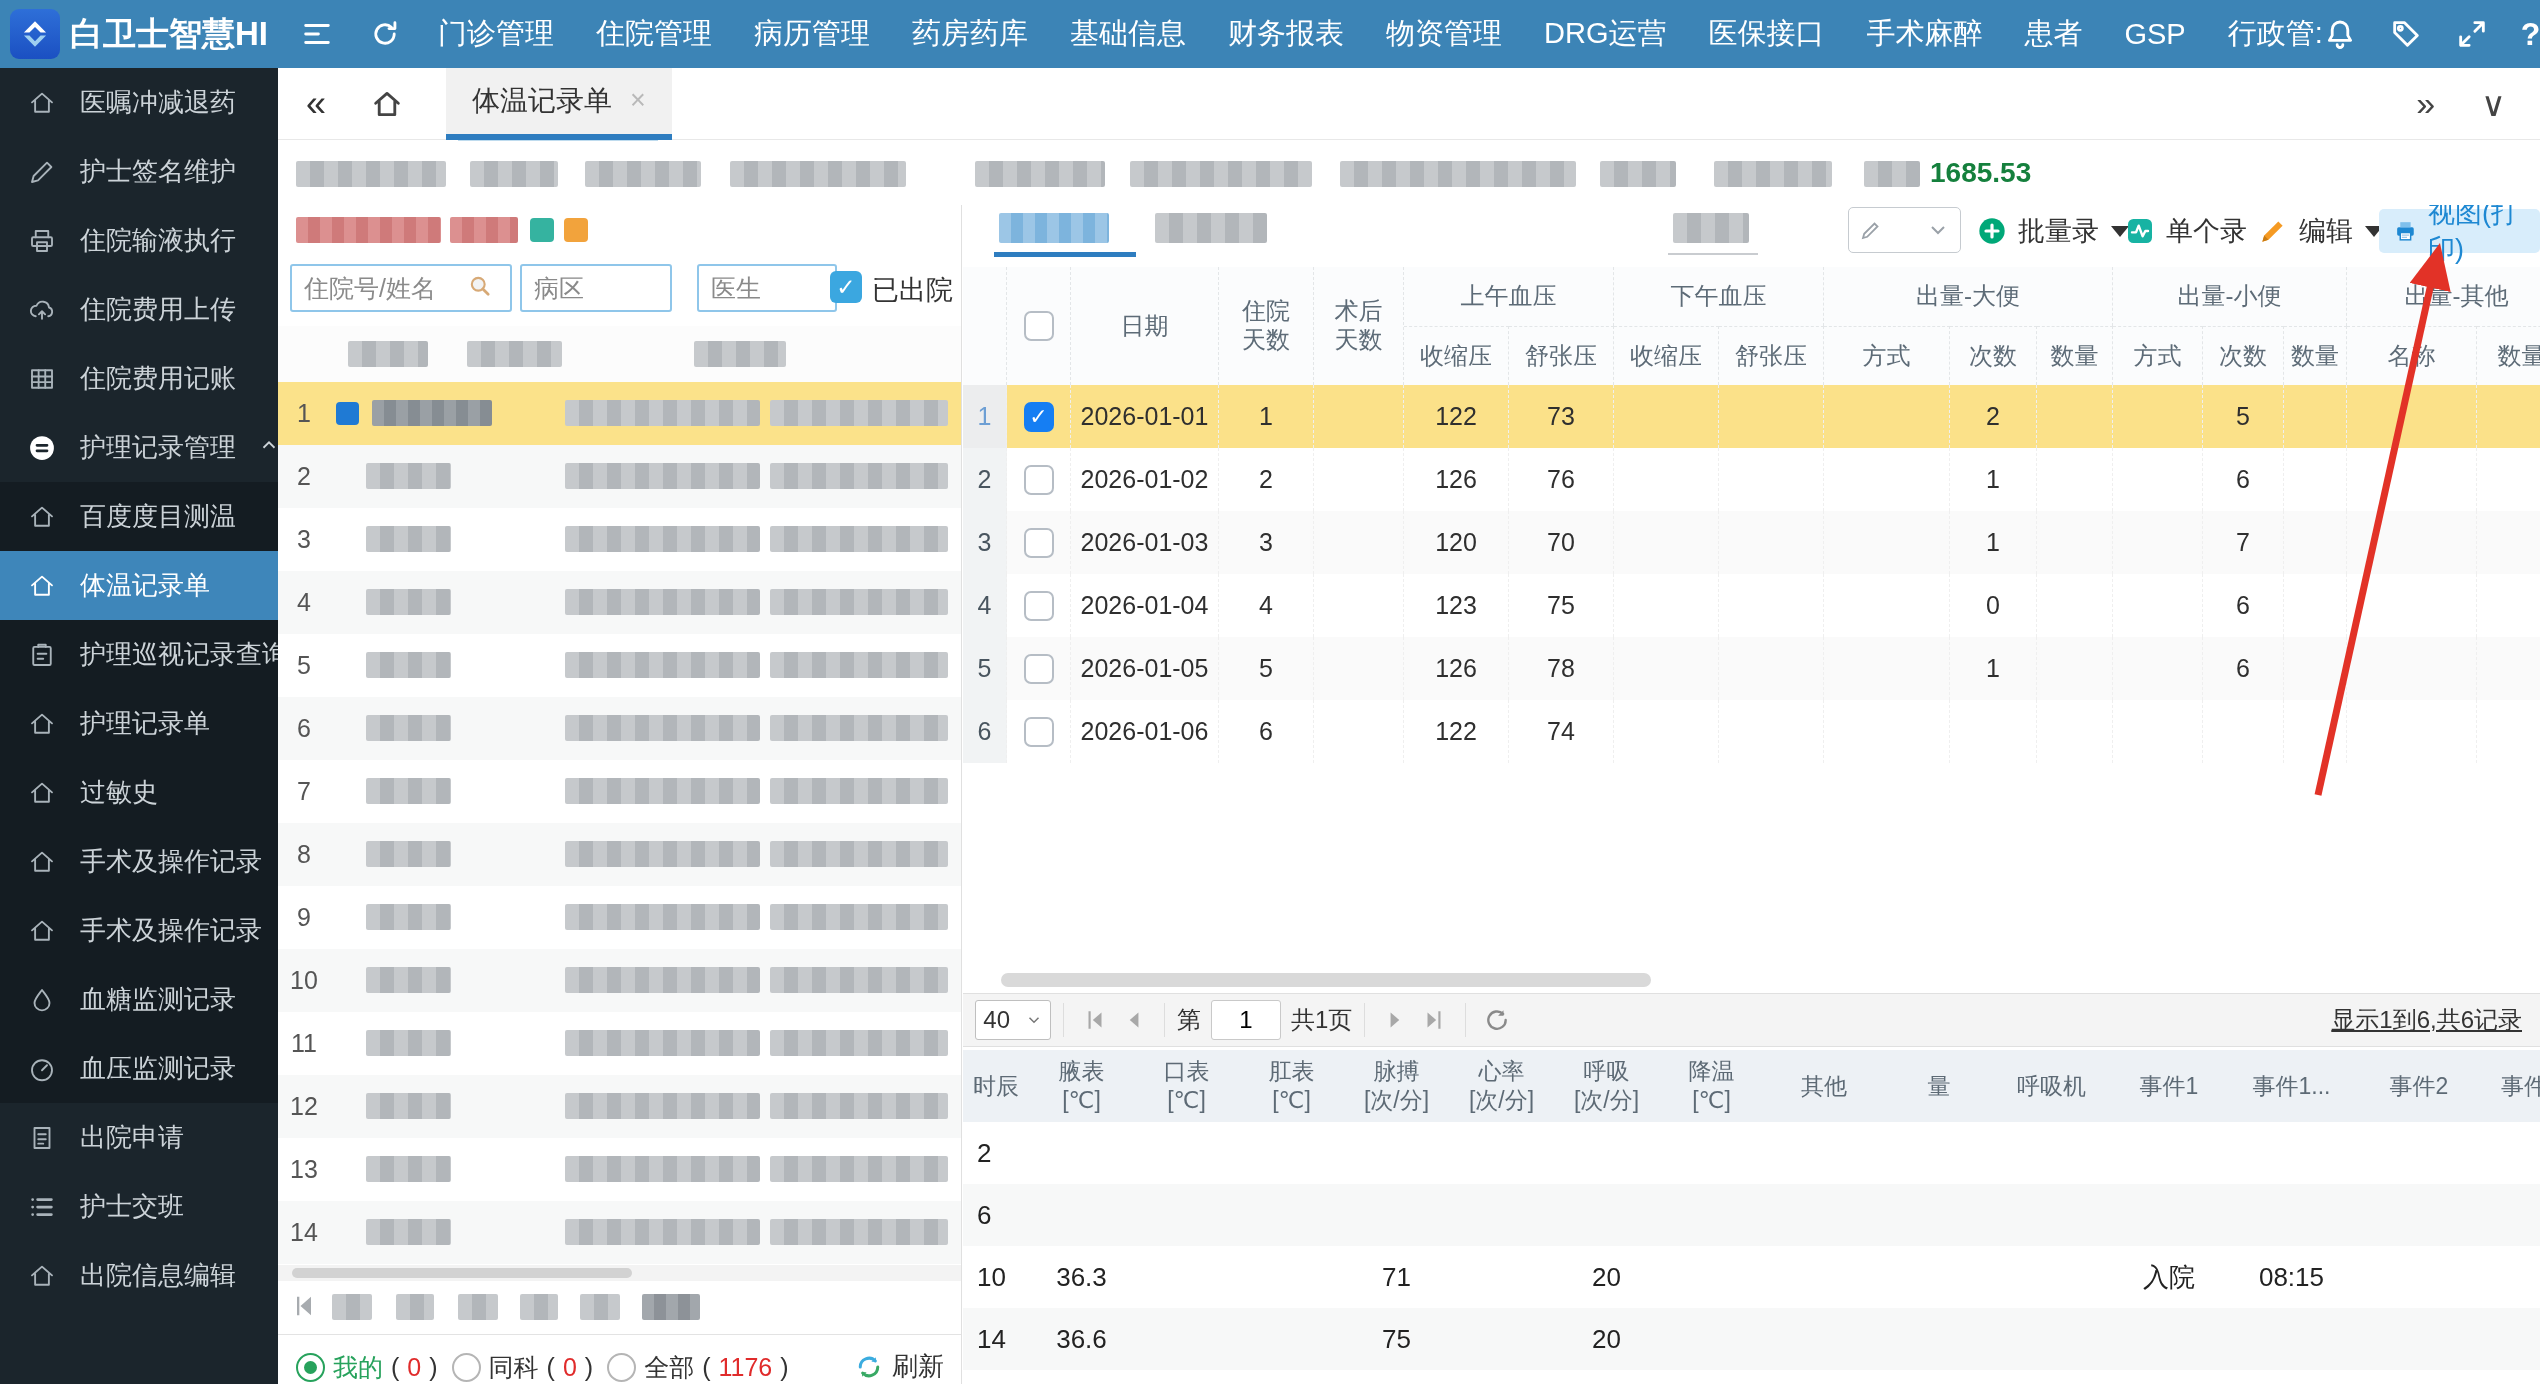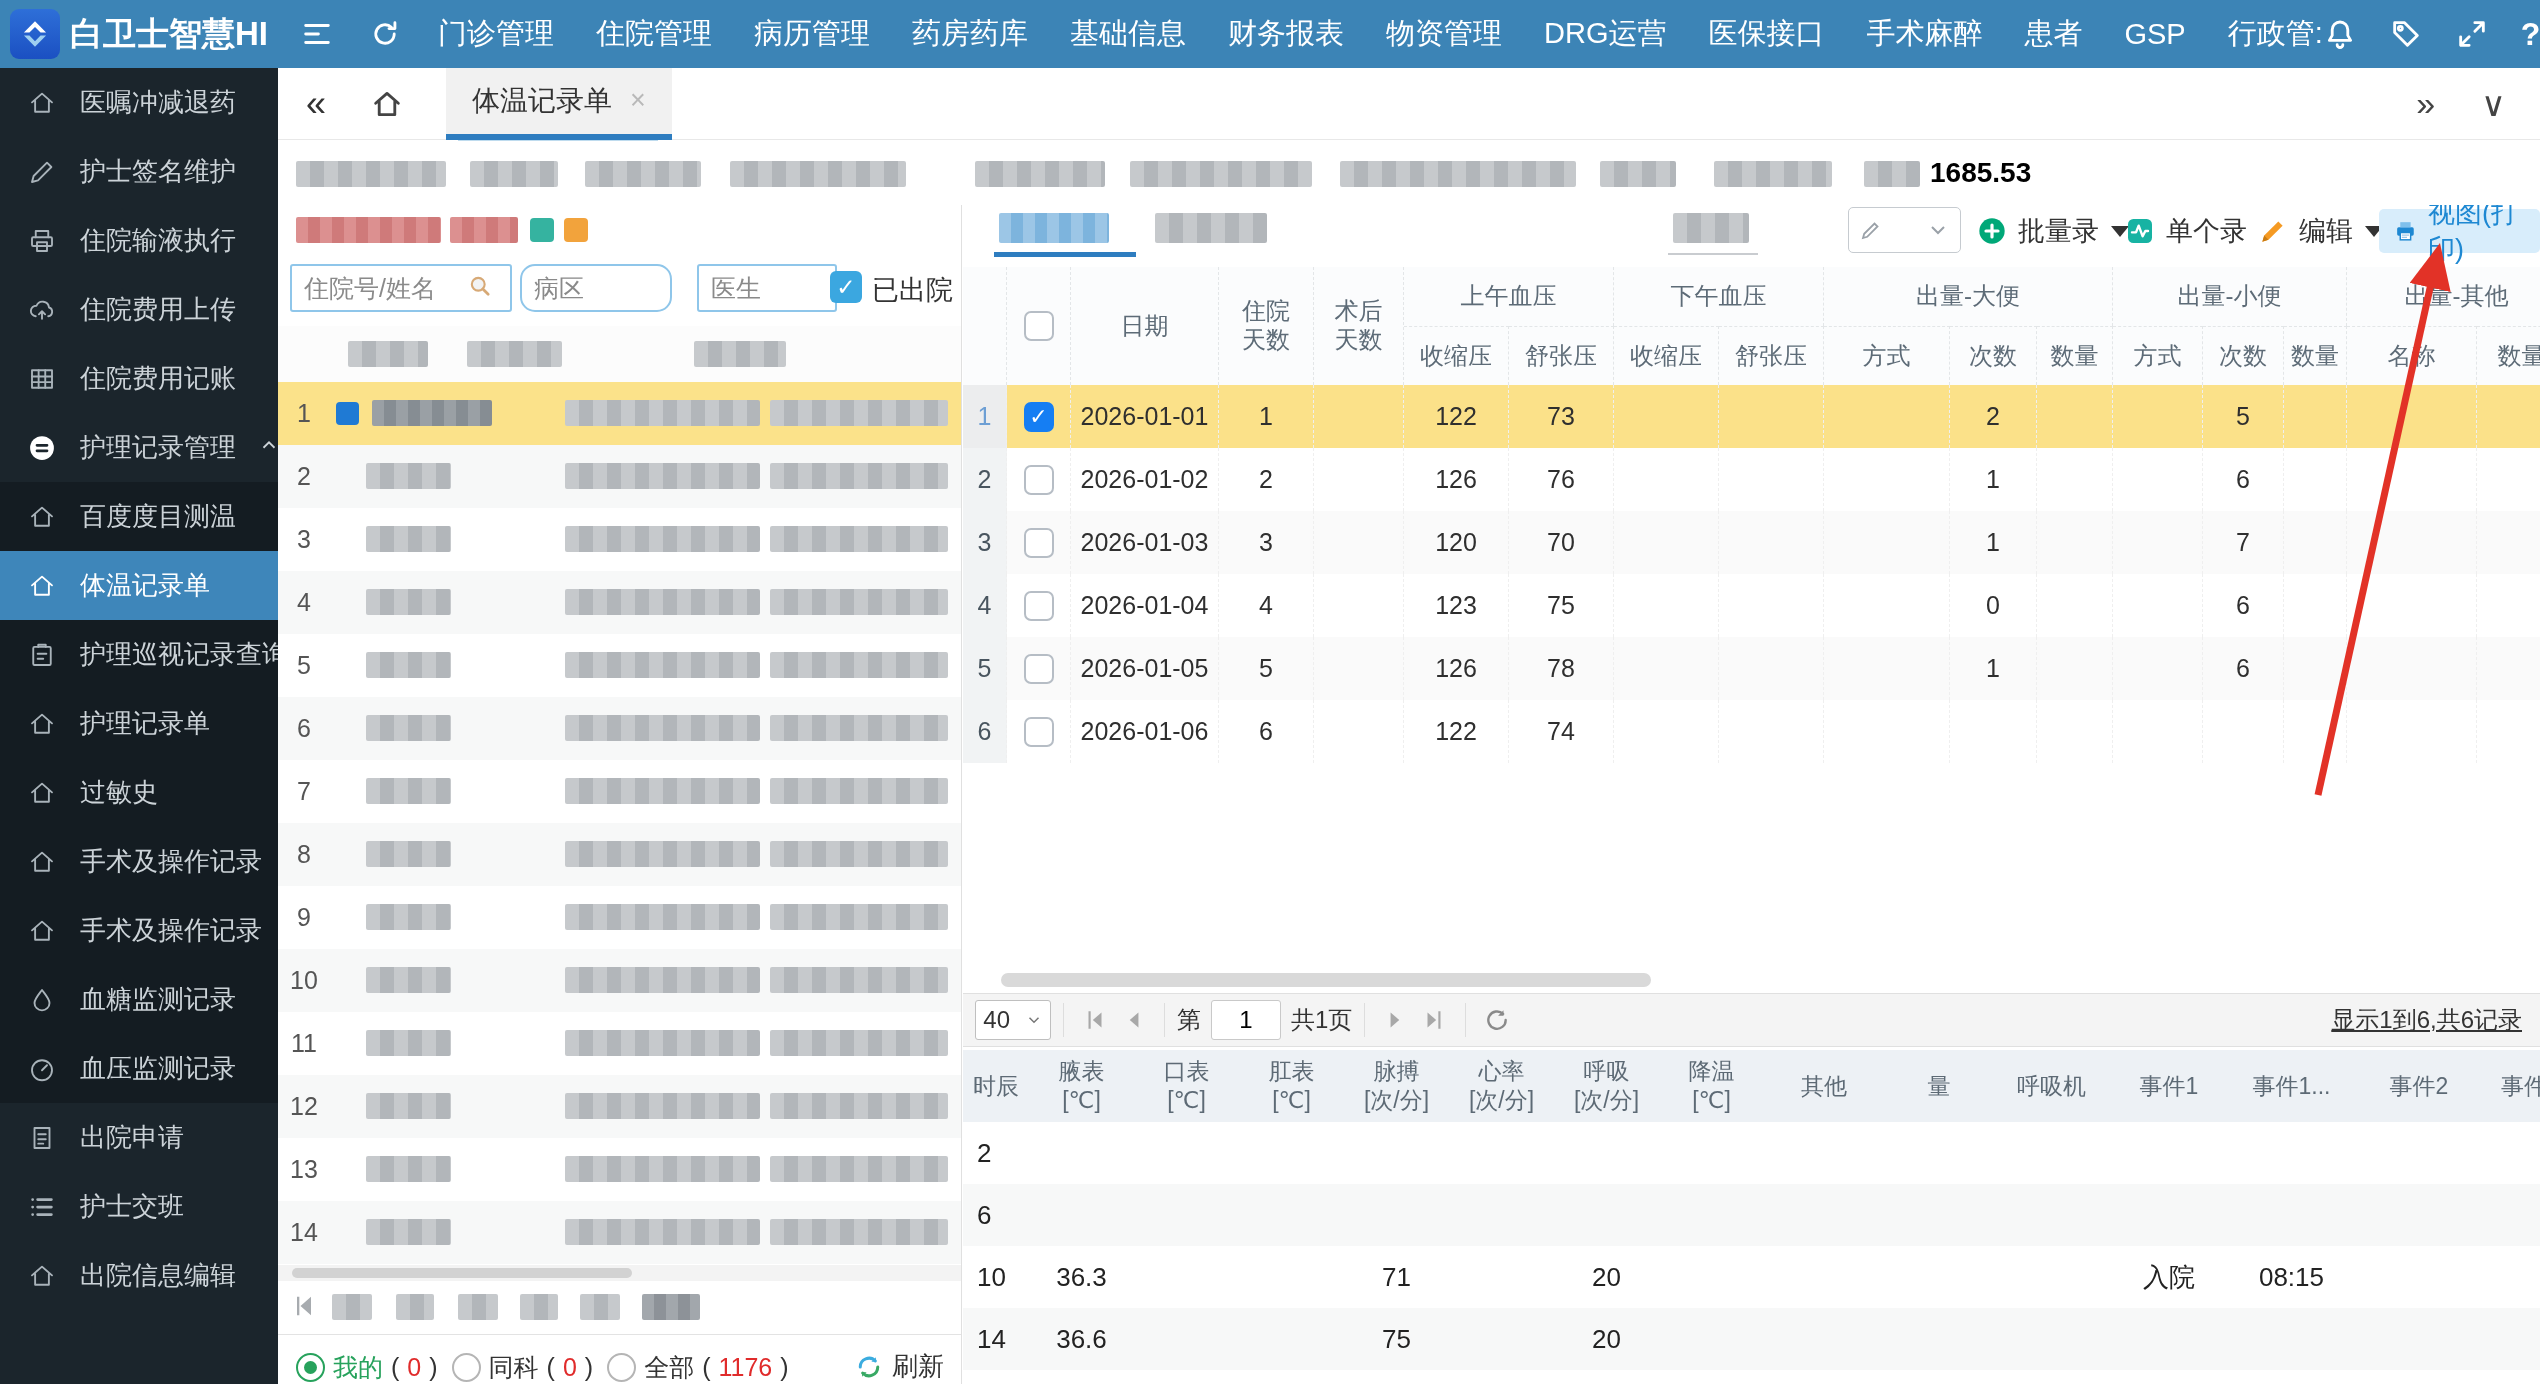--- a/index.html
+++ b/index.html
@@ -44,21 +44,21 @@
   .tabs-right .g1 { font-size:34px; cursor:pointer; }
   .tab-hint { position:absolute; left:180px; top:72px; width:200px; height:10px; background:#bedbee; }
 
   
   .blur { position:absolute; height:26px; border-radius:2px; background:repeating-linear-gradient(90deg,#c6c9cc 0 14px,#b2b6ba 14px 28px); }
   .blur.dk { background:repeating-linear-gradient(90deg,#a2a7ac 0 12px,#8d9298 12px 24px); }
   .blur.red { background:repeating-linear-gradient(90deg,#dc9090 0 12px,#cf7a7a 12px 24px); }
   .blur.bluet { background:repeating-linear-gradient(90deg,#9cc6e6 0 12px,#7db4dd 12px 24px); }
 
   .infobar { position:absolute; left:0; top:73px; width:2262px; height:64px; background:#fff; }
-  .info-amount { position:absolute; left:1652px; top:16px; font-size:28px; font-weight:600; color:#000000;text-align:right; }
+  .info-amount { position:absolute; left:1652px; top:16px; font-size:28px; font-weight:600; color:#15803d;text-align:right; }
 
   .content { position:absolute; left:0; top:137px; width:2262px; height:1179px; }
 
   
   .left-panel { position:absolute; left:0; top:0; width:684px; height:1179px; border-right:1px solid #e0e0e0; background:#fff; overflow:hidden;padding-left:20px; }
   .mini-ic { position:absolute; width:24px; height:24px; border-radius:4px; }
   .search-row { position:absolute; left:0; top:57px; width:684px; height:52px; }
   .s-input { position:absolute; height:48px; border:2px solid #8fc6ea; border-radius:3px; font-size:25px; color:#333; padding:0 12px; outline:none; font-family:inherit; }
   .s-input::placeholder { color:#8a8a8a; }
   .mag { position:absolute; left:188px; top:10px; width:28px; height:28px; }
@@ -405,21 +405,21 @@
         <div class="blur red" style="left:172px;top:12px;width:68px;"></div>
         <div class="mini-ic" style="left:252px;top:13px;background:#35b3a0;"></div>
         <div class="mini-ic" style="left:286px;top:13px;background:#f2a33c;"></div>
 
         <div class="search-row">
           <input class="s-input" style="left: 12px; top: 2px; width: 222px;" placeholder="住院号/姓名">
           <svg class="mag" viewBox="0 0 24 24">
               <circle cx="10.5" cy="10.5" r="5.5" fill="#f2f3f4" stroke="#d7a976" stroke-width="1.8"></circle>
               <path d="M14.5 14.5 19 19" stroke="#d7a976" stroke-width="2.4" stroke-linecap="round"></path>
             </svg>
-          <input class="s-input" style="left: 242px; top: 2px; width: 152px; border-radius: 15px;" placeholder="病区">
+          <input class="s-input" style="left: 242px; top: 2px; width: 152px;" placeholder="病区">
           <input class="s-input" style="left: 407px; top: 2px; width: 140px; margin-left: 12px;" placeholder="医生">
           <span class="cbx" style="position:absolute;left:552px;top:9px;"></span>
           <span class="dis-label">已出院</span>
         </div>
 
         <div class="plist-head">
           <div class="blur" style="left:70px;top:15px;width:80px;"></div>
           <div class="blur" style="left:189px;top:15px;width:95px;"></div>
           <div class="blur" style="left:416px;top:15px;width:92px;"></div>
         </div>

